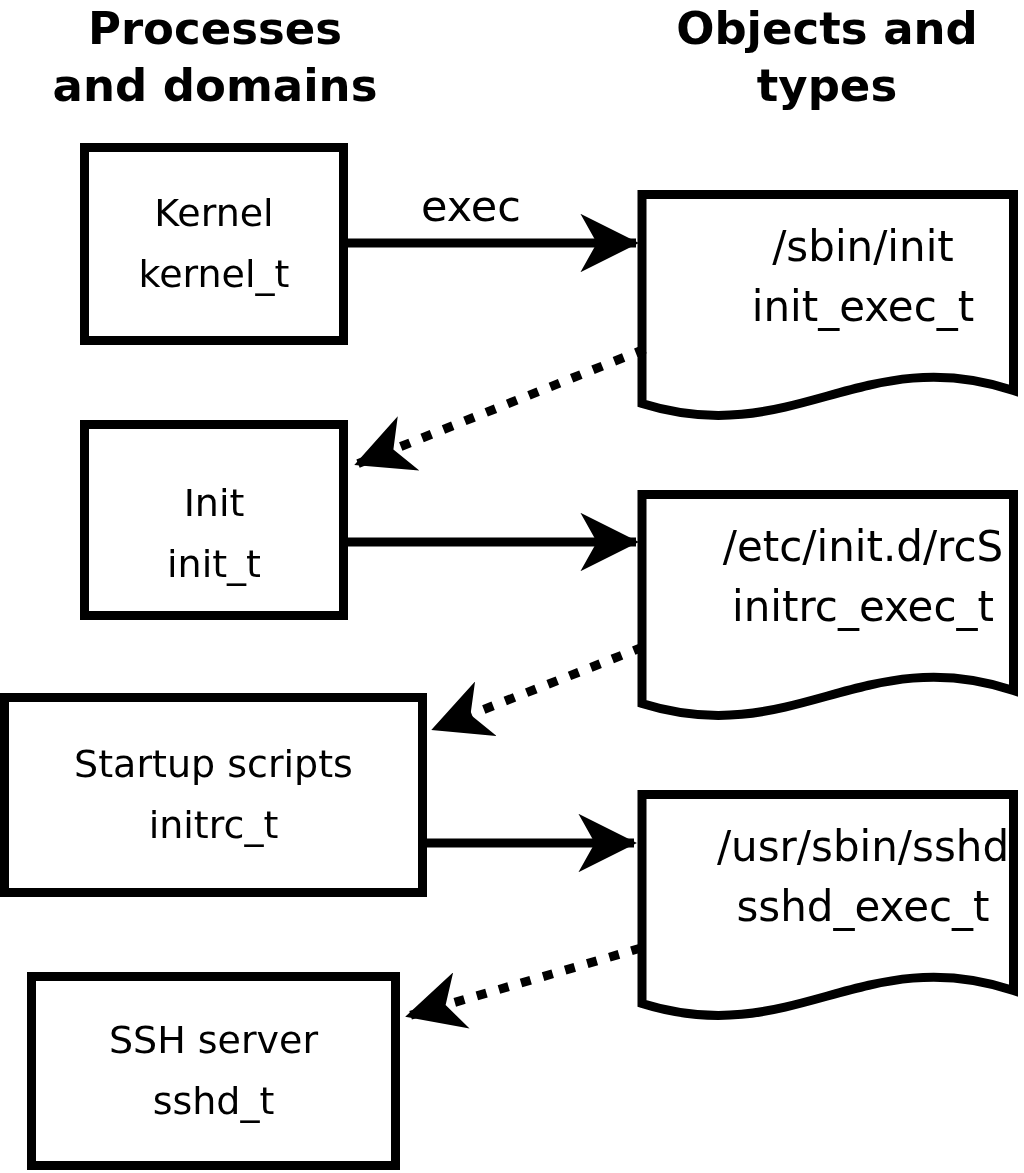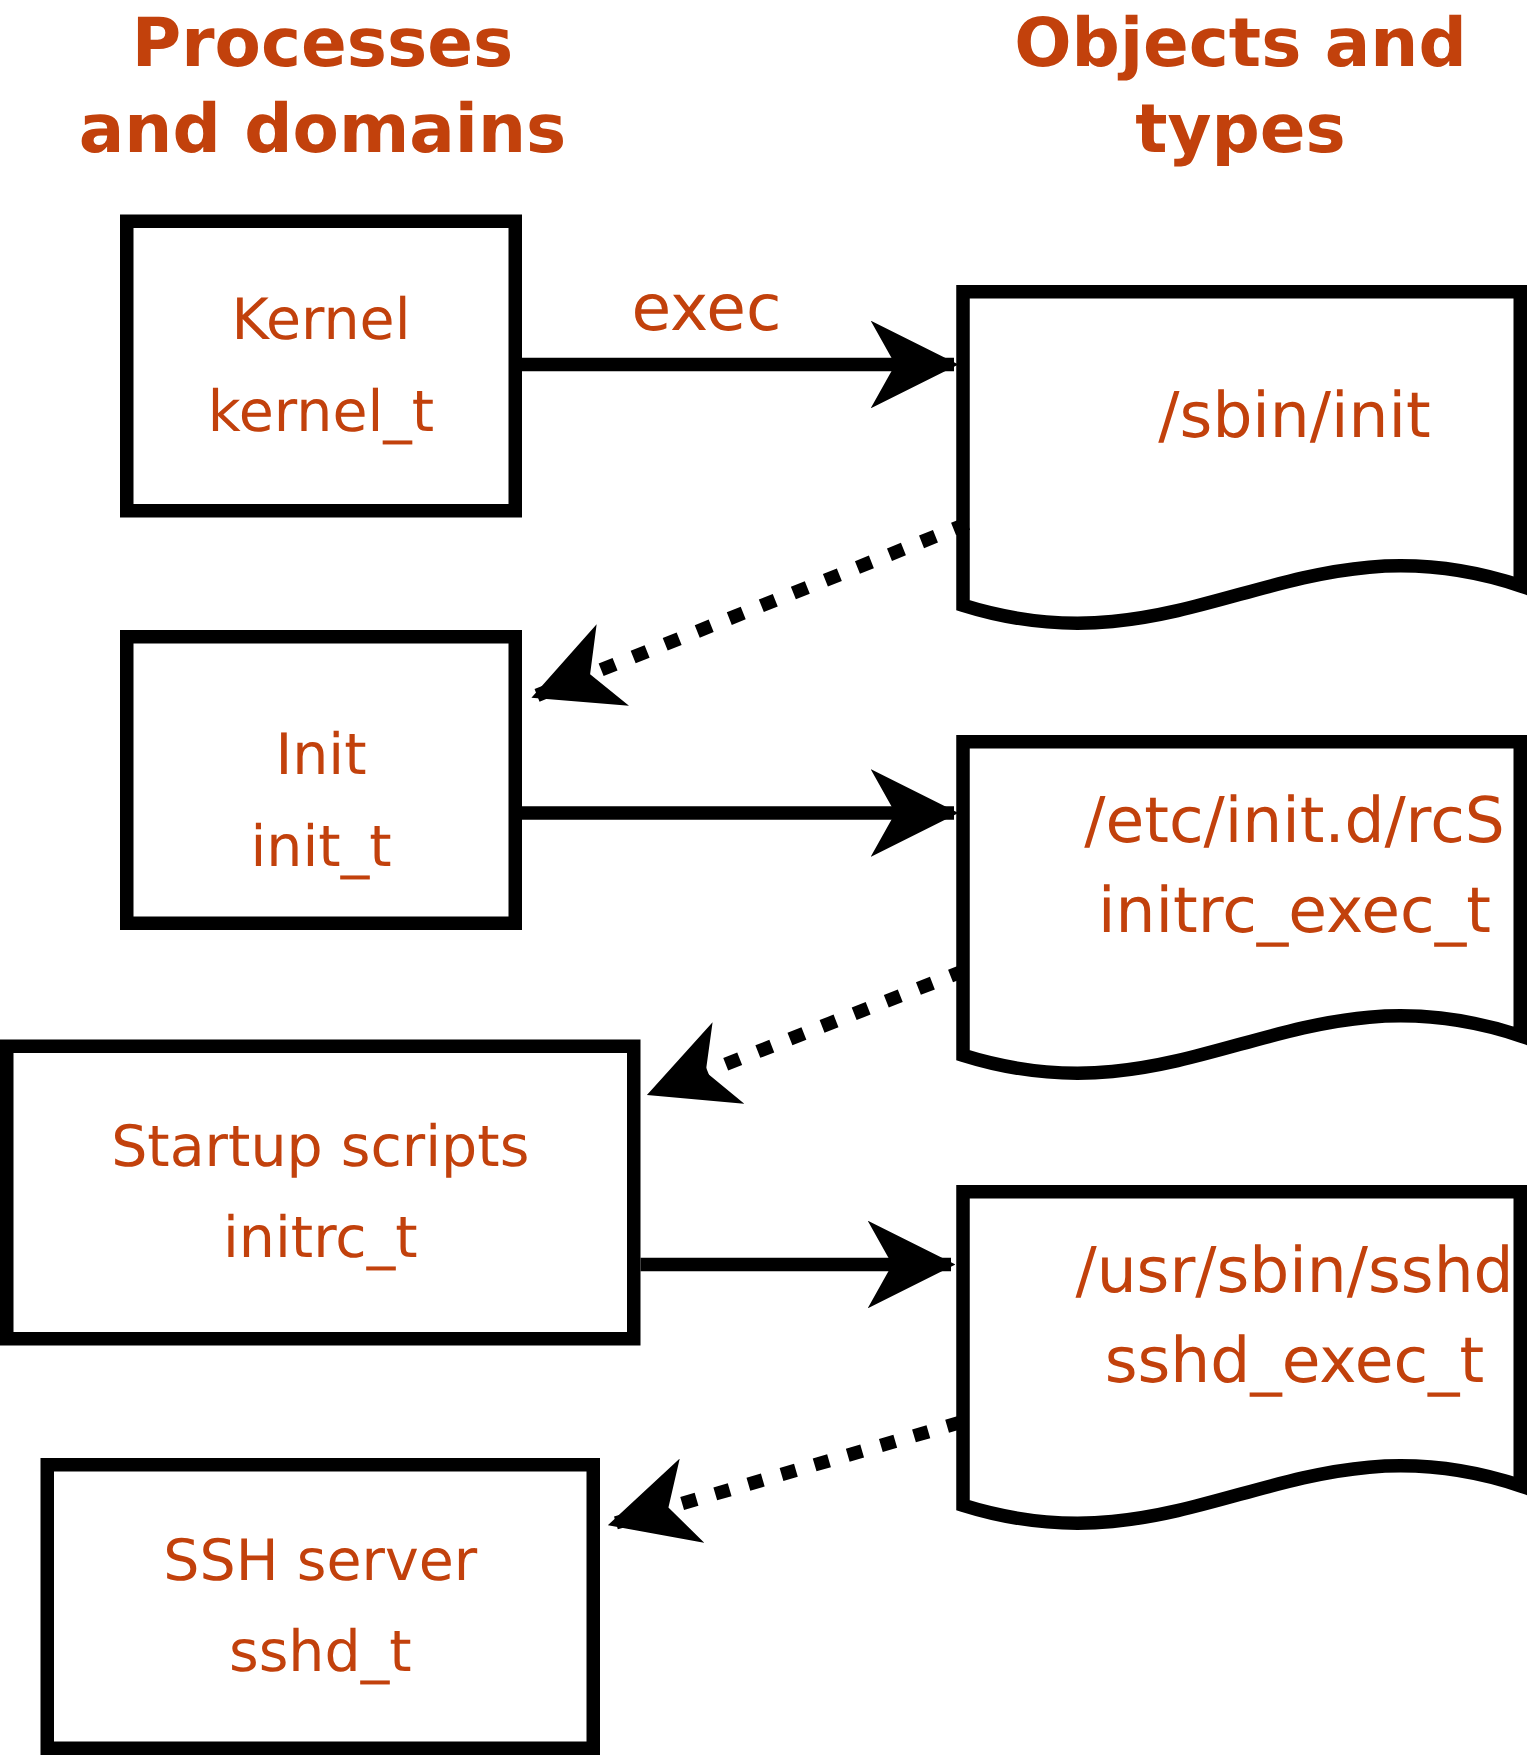--- a/index.html
+++ b/index.html
@@ -2,21 +2,21 @@
 <html><head>
 <meta charset="utf-8">
 <style>
   html, body { margin: 0; padding: 0; background: #ffffff; }
   #canvas {
     position: relative;
     width: 1024px;
     height: 1173px;
     background: #ffffff;
     font-family: "DejaVu Sans", "Liberation Sans", sans-serif;
-    color: #c2410c;
+    color: #000000;
     overflow: hidden;
   }
   #shapes { position: absolute; left: 0; top: 0; width: 1024px; height: 1173px; }
   .hdr {
     position: absolute;
     text-align: center;
     font-weight: bold;
     font-size: 45px;
     line-height: 57px;
     letter-spacing: 0px;
@@ -97,20 +97,21 @@
     <span>Startup scripts</span>
     <span>initrc_t</span>
   </div>
   <div class="lbl" style="left:27px; top:972px; width:373px; height:198px;border-radius:26px;">
     <span>SSH server</span>
     <span>sshd_t</span>
   </div>
 
   <div class="lbl doc-lbl" style="left:638px; top:194px; width:380px; height:166px;">
     <span>/sbin/init</span>
+    <span>init_exec_t</span>
   </div>
   <div class="lbl doc-lbl" style="left:638px; top:794px; width:380px; height:166px;">
     <span>/usr/sbin/sshd</span>
     <span>sshd_exec_t</span>
   </div>
   <div class="lbl doc-lbl" style="left:638px; top:494px; width:380px; height:166px;">
     <span>/etc/init.d/rcS</span>
     <span>initrc_exec_t</span>
   </div>
 

